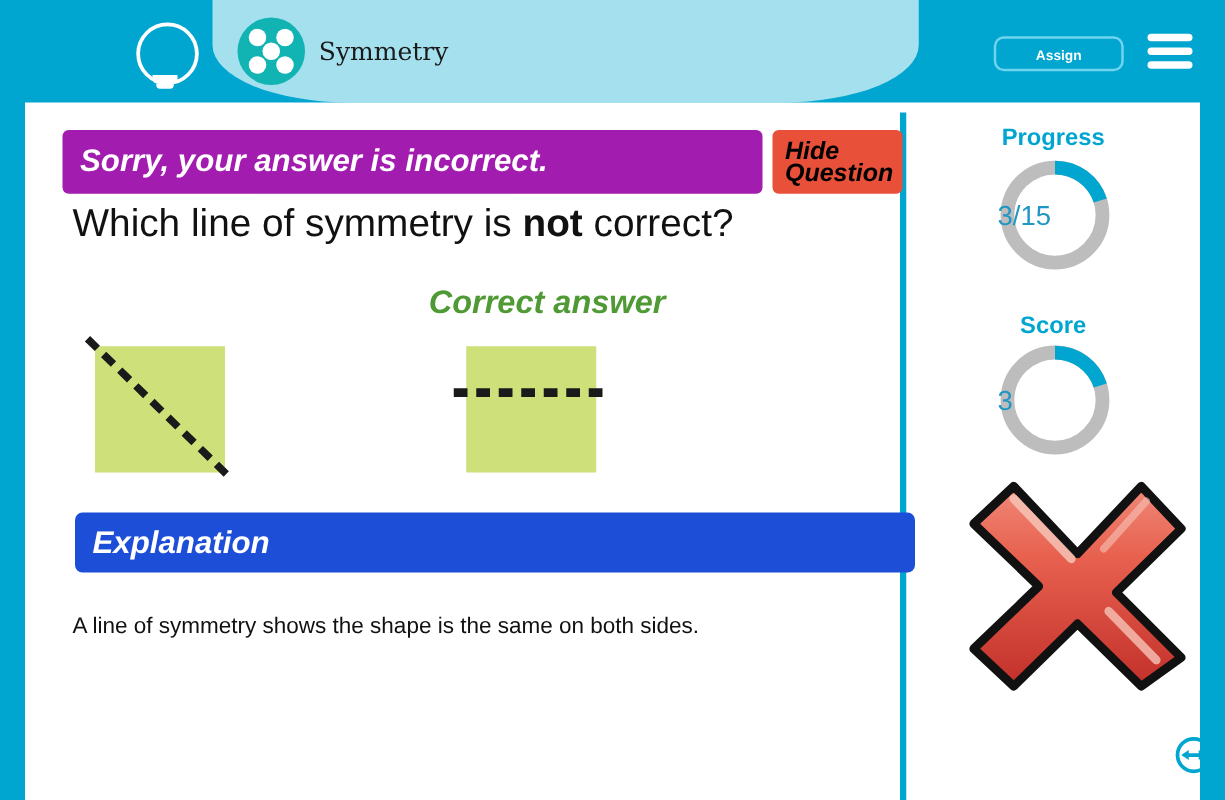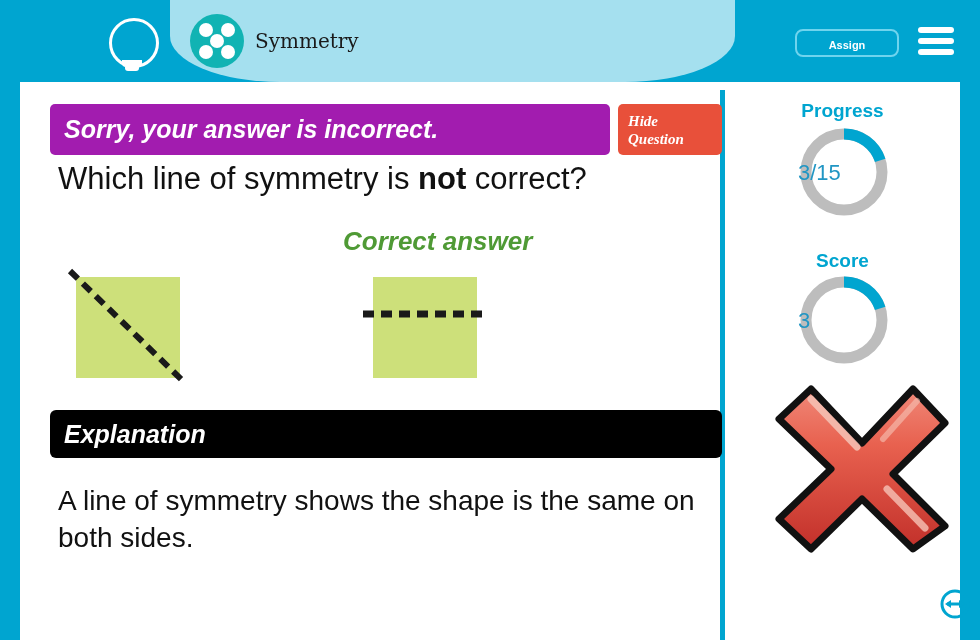--- a/index.html
+++ b/index.html
@@ -164,26 +164,26 @@
     position: absolute;
     left: 598px; top: 22px;
     width: 104px; height: 51px;
     background: #e8503a;
     border-radius: 5px;
     cursor: pointer;
   }
   #hide-question-label {
     position: absolute;
     left: 10px; top: 8px;
-    font-family: Liberation Serif, serif;
+    font-family: Liberation Sans, sans-serif;
     font-style: italic;
     font-weight: bold;
-    font-size: 15px;
+    font-size: 20px;
     line-height: 18px;
-    color: #ffffff;
+    color: #000000;
   }
 
   
   #question-text {
     position: absolute;
     left: 38px; top: 79px;
     font-family: "Liberation Sans", sans-serif;
     font-size: 31px;
     color: #111111;
     white-space: nowrap;
@@ -217,40 +217,40 @@
   }
   #correct-answer-figure {
     position: absolute;
     left: 335px; top: 182px;
     width: 140px; height: 130px;
   }
 
   
   #explanation-header {
     position: absolute;
-    left: 30px; top: 328px;
+    left: 40px; top: 328px;
     width: 672px; height: 48px;
-    background: #000000;
+    background: #1d4ed8;
     border-radius: 6px;
   }
   #explanation-header-label {
     position: absolute;
     left: 14px; top: 10px;
     font-family: "Liberation Sans", sans-serif;
     font-style: italic;
     font-weight: bold;
     font-size: 25px;
     color: #ffffff;
   }
   #explanation-body {
     position: absolute;
     left: 38px; top: 400px;
     width: 640px;
     font-family: "Liberation Sans", sans-serif;
-    font-size: 28px;
+    font-size: 18px;
     line-height: 37px;
     color: #111111;
   }
 
   
   #sidebar {
     position: absolute;
     left: 705px; top: 0;
     width: 235px; height: 558px;
   }

